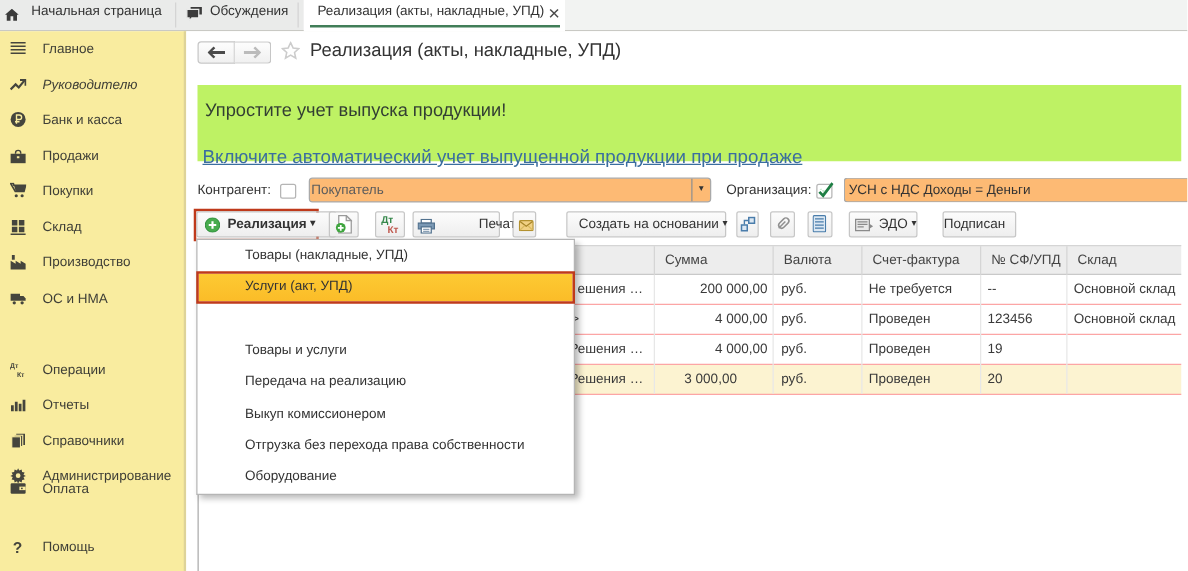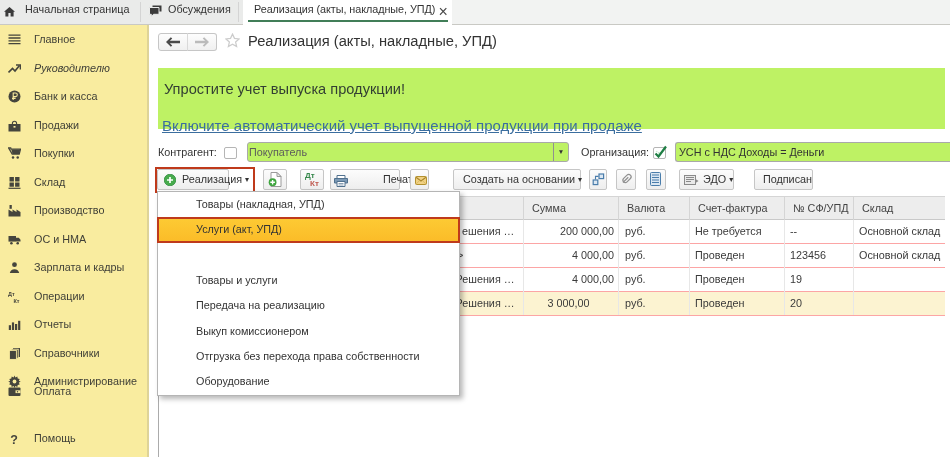--- a/index.html
+++ b/index.html
@@ -42,44 +42,44 @@
 #banner .l2 { position:absolute; left:4px; top:38px; font-size:15px; color:#3b6e9f;
   text-decoration:underline;margin-top:11px; }
 
 
 #filters { position:absolute; left:0; top:117px; width:801px; height:20px; color:#333; }
 #filters .flab { position:absolute; top:0; line-height:20px; }
 .cbox { position:absolute; width:12.5px; height:12.5px; background:#fff; border:1px solid #b5b5b5; border-radius:2px; }
 #cb1 { left:75px; top:4.5px; }
 #cb2 { left:504px; top:4.5px; }
 #cb2 svg { position:absolute; left:0px; top:-4px; }
-.inp { position:absolute; top:0px; height:20px; background:#bef264; border:1px solid #a9a9a9; border-radius:3px;
+.inp { position:absolute; top:0px; height:20px; background:#fdba74; border:1px solid #a9a9a9; border-radius:3px;
   font-size:10.8px; color:#333; line-height:18px; padding-left:5px; }
 #inp1 { left:98px; width:322px; padding-left:1px; color:#5c5c5c; }
 #inp1 .dd { position:absolute; right:0; top:0; width:15px; height:18px; border-left:1px solid #909090;
   color:#333; font-size:6.5px; text-align:center; line-height:17px; }
 #inp2 { left:526px; width:275px; border-right:none; border-radius:3px 0 0 3px; padding-left:3px; }
 
 
 #toolbar { position:absolute; left:0; top:144px; width:801px; height:21px; }
 .tbtn { position:absolute; top:0px; height:21px; background:linear-gradient(#fcfcfc,#eeeeee); border:1px solid #c6c6c6;
   border-radius:2px; font-size:10.8px; color:#333; white-space:nowrap; }
 .tbtn .txt { line-height:19px; }
 #redbox { position:absolute; left:6px; top:-2px; width:100px; height:26px; border:2px solid #bf3a1b; }
-#tb1 { left:8px; width:72px; }
+#tb1 { left:8px; width:112px;font-weight:bold; }
 #tb2 { left:114px; width:24px; }
 #tb3 { left:151px; width:24px; }
 #tb4 { left:181px; width:70px;padding-left:28px; }
 #tb5 { left:261px; width:19px; }
 #tb6 { left:304px; width:128px; }
 #tb7 { left:440px; width:18px; }
 #tb8 { left:467px; width:20px; }
 #tb9 { left:497px; width:20px; }
 #tb10 { left:530px; width:55px; }
-#tb11 { left:605px; width:59px; text-align:right; }
+#tb11 { left:605px; width:59px; text-align:left; }
 
 
 #table { position:absolute; left:9px; top:171px; width:787px; height:120px; }
 #thead { position:absolute; left:0; top:0; width:787px; height:24px; background:#ededed;
   border-top:1px solid #d5d5d5; border-bottom:1px solid #c9c9c9; }
 .hcell { position:absolute; top:0; height:23px; line-height:23px; font-size:10.8px; color:#444;
   border-left:1px solid #d5d5d5; padding-left:8px; white-space:nowrap; overflow:hidden; }
 .row { position:absolute; left:0; width:787px; height:24px; border-bottom:1px solid #fca5a5; }
 .cell { position:absolute; top:0; height:23px; line-height:23px; font-size:10.8px; color:#3a3a3a;
   white-space:nowrap; }
@@ -171,27 +171,20 @@
       </div>
       <div class="sideitem" style="top: 199.7px;">
         <div class="icon"><svg width="13" height="13" viewBox="0 0 13 13">
             <rect x="0.5" y="3" width="7.5" height="5.6" fill="#45453d"></rect>
             <path d="M8 4.8 h2.8 l1.7 2 v1.8 h-4.5 z" fill="#45453d"></path>
             <circle cx="3.4" cy="10.2" r="1.3" fill="#45453d"></circle>
             <circle cx="9.7" cy="10.2" r="1.3" fill="#45453d"></circle>
           </svg></div>
         <div class="lbl">ОС и НМА</div>
       </div>
-      <div class="sideitem" style="top: 228.2px;">
-        <div class="icon"><svg width="13" height="13" viewBox="0 0 13 13">
-            <circle cx="6.5" cy="3.7" r="2.4" fill="#45453d"></circle>
-            <path d="M1.8 12 a4.8 4.8 0 0 1 9.4 0 z" fill="#45453d"></path>
-          </svg></div>
-        <div class="lbl">Зарплата и кадры</div>
-      </div>
       <div class="sideitem" style="top: 256.7px;">
         <div class="icon"><svg width="15" height="13" viewBox="0 0 15 13">
             <text x="0" y="5.5" font-size="5.5" font-weight="bold" fill="#45453d" font-family="Liberation Sans">Дт</text>
             <text x="5.5" y="12.5" font-size="5.5" font-weight="bold" fill="#45453d" font-family="Liberation Sans">Кт</text>
           </svg></div>
         <div class="lbl">Операции</div>
       </div>
       <div class="sideitem" style="top: 285.2px;">
         <div class="icon"><svg width="13" height="13" viewBox="0 0 13 13">
             <rect x="0.8" y="7.2" width="2.2" height="4.8" fill="#45453d"></rect>
@@ -366,21 +359,21 @@
       </div>
       <div class="vline" style="left:365px"></div>
       <div class="vline" style="left:460px"></div>
       <div class="vline" style="left:531px"></div>
       <div class="vline" style="left:626px"></div>
       <div class="vline" style="left:695px"></div>
     </div>
 
     <div id="menu">
       <div class="hi"></div>
-      <div class="mi" style="top:1px">Товары (накладная, УПД)</div>
+      <div class="mi" style="top:1px">Товары (накладные, УПД)</div>
       <div class="mi" style="top:26px">Услуги (акт, УПД)</div>
       <div class="mi" style="top:77px">Товары и услуги</div>
       <div class="mi" style="top:102px">Передача на реализацию</div>
       <div class="mi" style="top:128px">Выкуп комиссионером</div>
       <div class="mi" style="top:153px">Отгрузка без перехода права собственности</div>
       <div class="mi" style="top:178px">Оборудование</div>
     </div>
   </div>
 </div>
 

